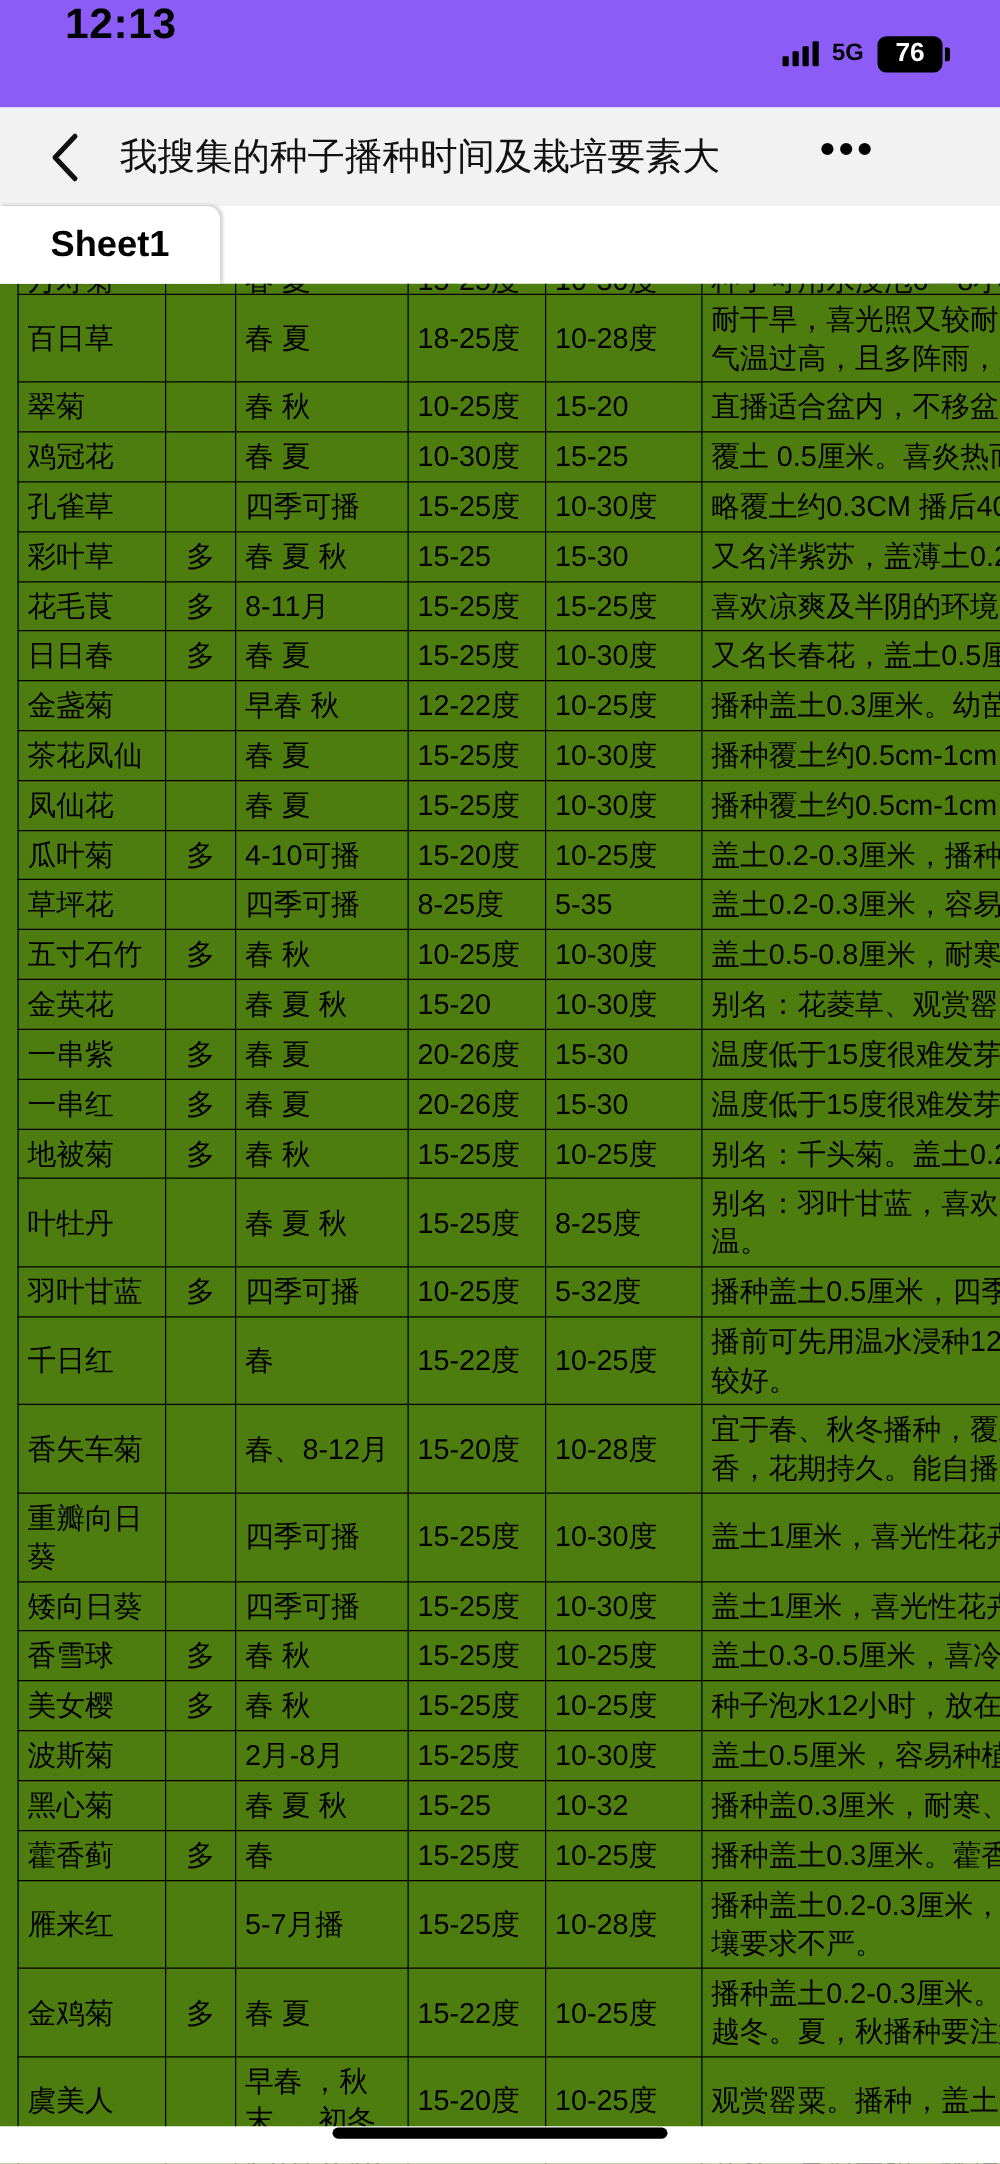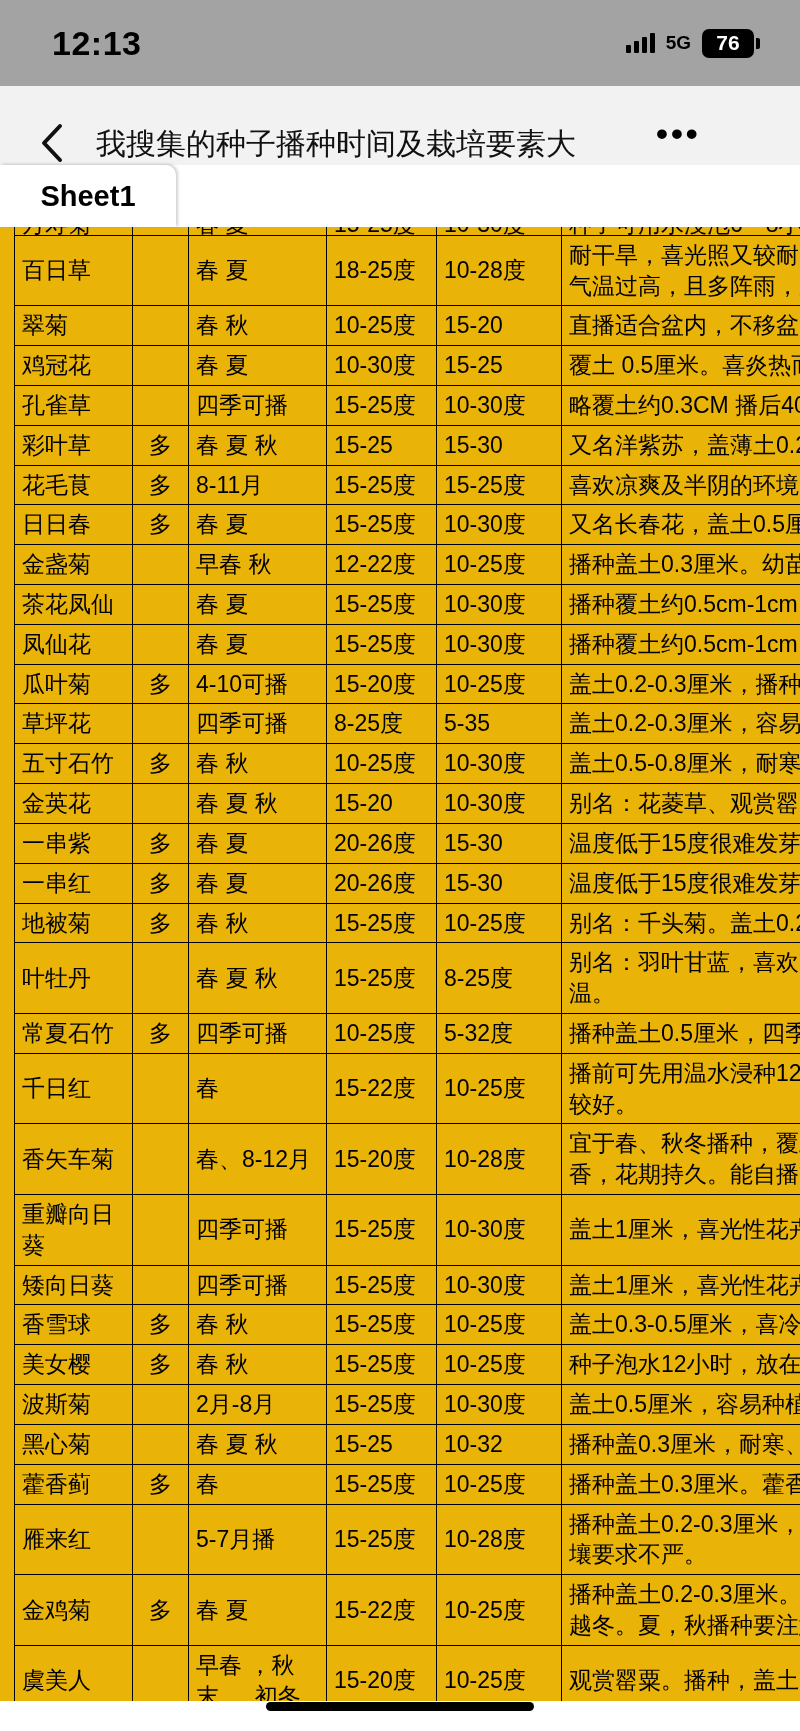--- a/index.html
+++ b/index.html
@@ -11,23 +11,22 @@
     width: 800px;
     height: 1731px;
     font-family: "Liberation Sans", sans-serif;
     overflow: hidden;
     position: relative;
   }
 
   
   .statusbar {
     height: 86px;
-    background: #a3a3a3;
-    display: flex;
-    align-items: center;
+    background: #8b5cf6;
+    display: flex;
     justify-content: space-between;
     padding: 0 46px 0 52px;
     box-sizing: border-box;
   }
   .status-time {
     font-size: 34px;
     font-weight: bold;
     letter-spacing: 0.5px;
     color: #000;
   }
@@ -79,21 +78,21 @@
     height: 11px;
     background: #000;
     border-radius: 0 2px 2px 0;
   }
 
   
   .navbar {
     height: 79px;
     background: #f2f2f2;
     display: flex;
-    align-items: flex-end;
+    align-items: center;
     padding: 0 48px 0 30px;
     box-sizing: border-box;
     position: relative;
   }
   .back-chevron {
     width: 44px;
     height: 44px;
     display: flex;
     align-items: center;
     justify-content: center;
@@ -154,21 +153,21 @@
   }
   .tabbar-fill {
     flex: 1;
     height: 62px;
     background: #ffffff;
   }
 
   
   .sheet-wrap {
     position: relative;
-    background: #eab308;
+    background: #4d7c0f;
     overflow: hidden;
     height: 1504px;
   }
   table.grid {
     border-collapse: collapse;
     table-layout: fixed;
     width: 1000px;
     margin-left: 14px;
     margin-top: -14px;
   }
@@ -416,21 +415,21 @@
         <tr>
           <td class="c-name">叶牡丹</td>
           <td class="c-peren"></td>
           <td class="c-season">春 夏 秋</td>
           <td class="c-temp1">15-25度</td>
           <td class="c-temp2">8-25度</td>
           <td class="c-note">别名：羽叶甘蓝，喜欢冷凉温和
 温。</td>
         </tr>
         <tr>
-          <td class="c-name">常夏石竹</td>
+          <td class="c-name">羽叶甘蓝</td>
           <td class="c-peren">多</td>
           <td class="c-season">四季可播</td>
           <td class="c-temp1">10-25度</td>
           <td class="c-temp2">5-32度</td>
           <td class="c-note">播种盖土0.5厘米，四季常绿，三</td>
         </tr>
         <tr>
           <td class="c-name">千日红</td>
           <td class="c-peren"></td>
           <td class="c-season">春</td>

